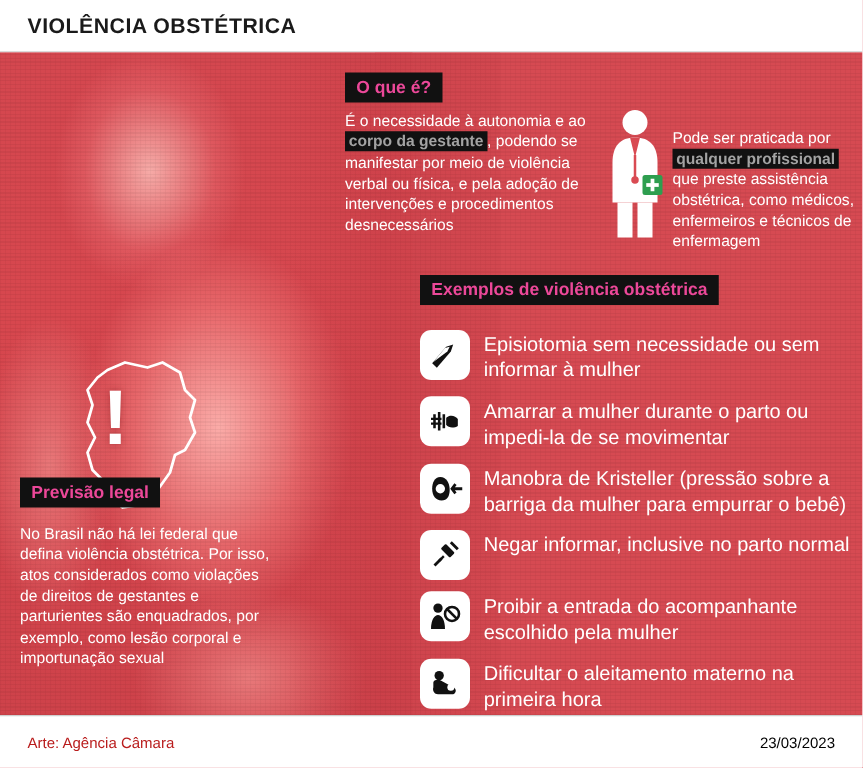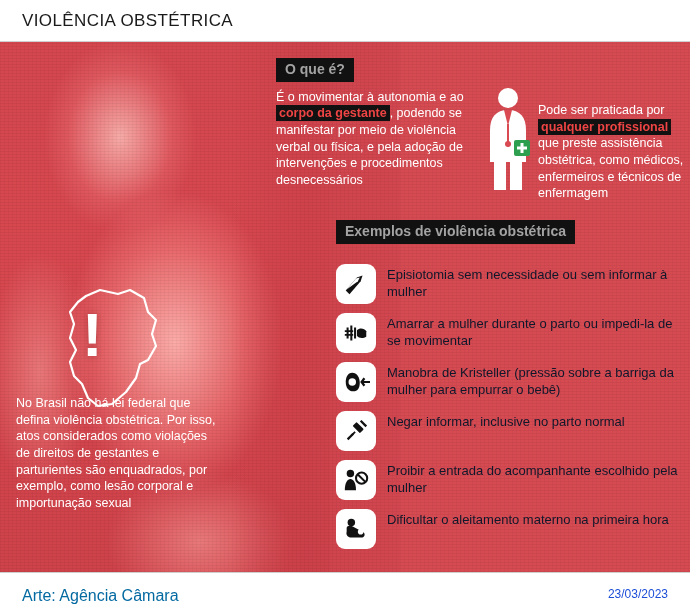--- a/index.html
+++ b/index.html
@@ -26,21 +26,21 @@
     background: #ffffff;
     border-bottom: 1px solid #cfcfcf;
     box-sizing: border-box;
   }
   #header-title {
     position: absolute;
     left: 22px; top: 11px;
     font-size: 17px;
     letter-spacing: 0.4px;
     color: #1a1a1a;
-    font-weight: 400;
+    font-weight: 700;
   }
 
   
   #art {
     position: absolute;
     left: 0; top: 42px;
     width: 690px; height: 530px;
     background: #d94a52;
     overflow: hidden;
   }
@@ -84,48 +84,48 @@
     position: absolute;
     left: 0; top: 572px;
     width: 690px; height: 42px;
     background: #ffffff;
     border-top: 1px solid #cfcfcf;
     box-sizing: border-box;
   }
   #credit {
     position: absolute;
     left: 22px; top: 14px;
-    font-size: 16px;
-    color: #0369a1;
+    font-size: 12px;
+    color: #b91c1c;
   }
   #date {
     position: absolute;
     right: 22px; top: 14px;
     font-size: 12px;
-    color: #1d4ed8;
+    color: #000000;
   }
 
   
   .chip {
     display: inline-block;
     background: #111111;
-    color: #a3a3a3;
+    color: #ec4899;
     font-weight: bold;
     padding: 4px 9px 5px 9px;
     font-size: 14px;
     line-height: 1.05;
   }
   .body-text {
     color: #ffffff;
     font-size: 12.5px;
     line-height: 1.33;
   }
   .hl {
     background: #111111;
-    color: #ef4444;
+    color: #a3a3a3;
     font-weight: bold;
     padding: 1px 3px;
   }
 
   
   #oque-block {
     position: absolute;
     left: 276px; top: 16px;
     width: 200px;
   }
@@ -189,22 +189,22 @@
     width: 40px; height: 40px;
     background: #ffffff;
     border-radius: 9px;
     margin-right: 11px;
     position: relative;
     display: flex;
     align-items: center;
     justify-content: center;
   }
   .example-text {
-    color: #0f172a;
-    font-size: 13px;
+    color: #ffffff;
+    font-size: 16px;
     line-height: 1.3;
     padding-top: 3px;
     flex: 1 1 auto;
   }
 </style>
 </head>
 <body>
 
 <div id="page">
 
@@ -213,21 +213,21 @@
   </div>
 
   <div id="art">
     <div id="art-right-fill"></div>
     <div id="belly-photo"></div>
     <div id="belly-shade"></div>
     <div class="grain"></div>
 
     <div id="oque-block">
       <span class="chip">O que é?</span>
-      <div id="oque-text" class="body-text"><span>É o movimentar à autonomia e ao </span><span class="hl">corpo da gestante</span><span>, podendo se manifestar por meio de violência verbal ou física, e pela adoção de intervenções e procedimentos desnecessários</span></div>
+      <div id="oque-text" class="body-text"><span>É o necessidade à autonomia e ao </span><span class="hl">corpo da gestante</span><span>, podendo se manifestar por meio de violência verbal ou física, e pela adoção de intervenções e procedimentos desnecessários</span></div>
     </div>
 
     <div id="doctor-block">
       <div id="doctor-icon">
         <svg viewBox="0 0 56 112" width="56" height="112">
           <circle cx="28" cy="14" r="10" fill="#ffffff"></circle>
           <path d="M28 26 C16 26 10 33 10 46 L10 78 L46 78 L46 46 C46 33 40 26 28 26 Z" fill="#ffffff"></path>
           <path d="M24 26 L28 42 L32 26 Z" fill="#d94a52"></path>
           <path d="M28 40 L28 58" stroke="#d94a52" stroke-width="2" fill="none"></path>
           <circle cx="28" cy="60" r="3" fill="#d94a52"></circle>
@@ -242,20 +242,21 @@
     </div>
 
     <div id="map-block">
       <svg viewBox="0 0 130 150" width="130" height="150">
         <path d="M34 16 L48 10 L66 14 L78 10 L92 18 L96 32 L104 40 L100 54 L104 66 L96 80 L88 84 L84 98 L74 112 L60 124 L46 126 L36 118 L30 104 L22 96 L18 82 L24 70 L18 58 L22 44 L18 32 L26 22 Z" fill="none" stroke="#ffffff" stroke-width="2.2" stroke-linejoin="round"></path>
       </svg>
     </div>
     <div id="exclam">!</div>
 
     <div id="previsao-block">
+      <span class="chip">Previsão legal</span>
       <div id="previsao-text" class="body-text">No Brasil não há lei federal que defina violência obstétrica. Por isso, atos considerados como violações de direitos de gestantes e parturientes são enquadrados, por exemplo, como lesão corporal e importunação sexual</div>
     </div>
 
     <div id="exemplos-block">
       <div id="exemplos-title-row">
         <span class="chip">Exemplos de violência obstétrica</span>
       </div>
 
       <div class="example-row">
         <div class="example-icon">

